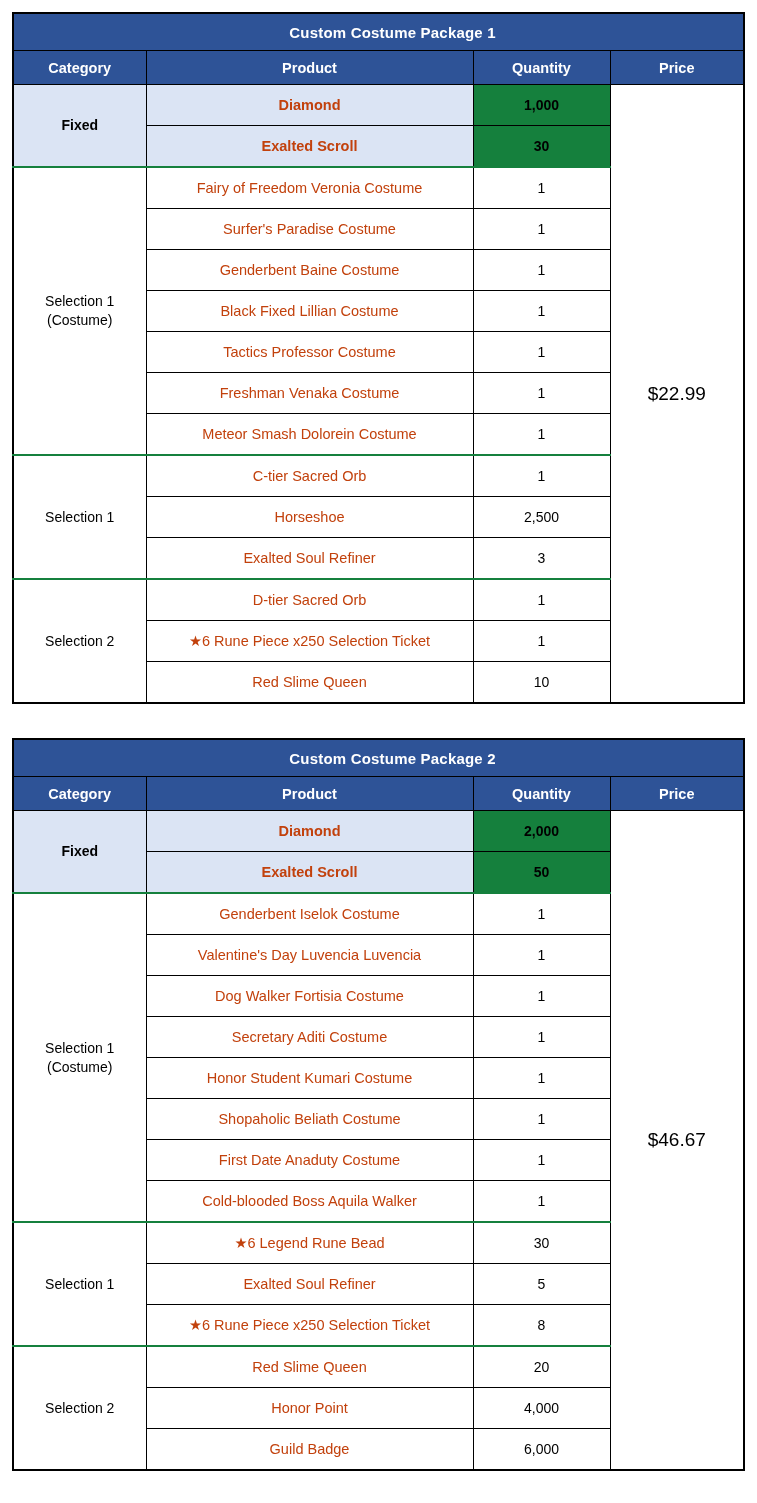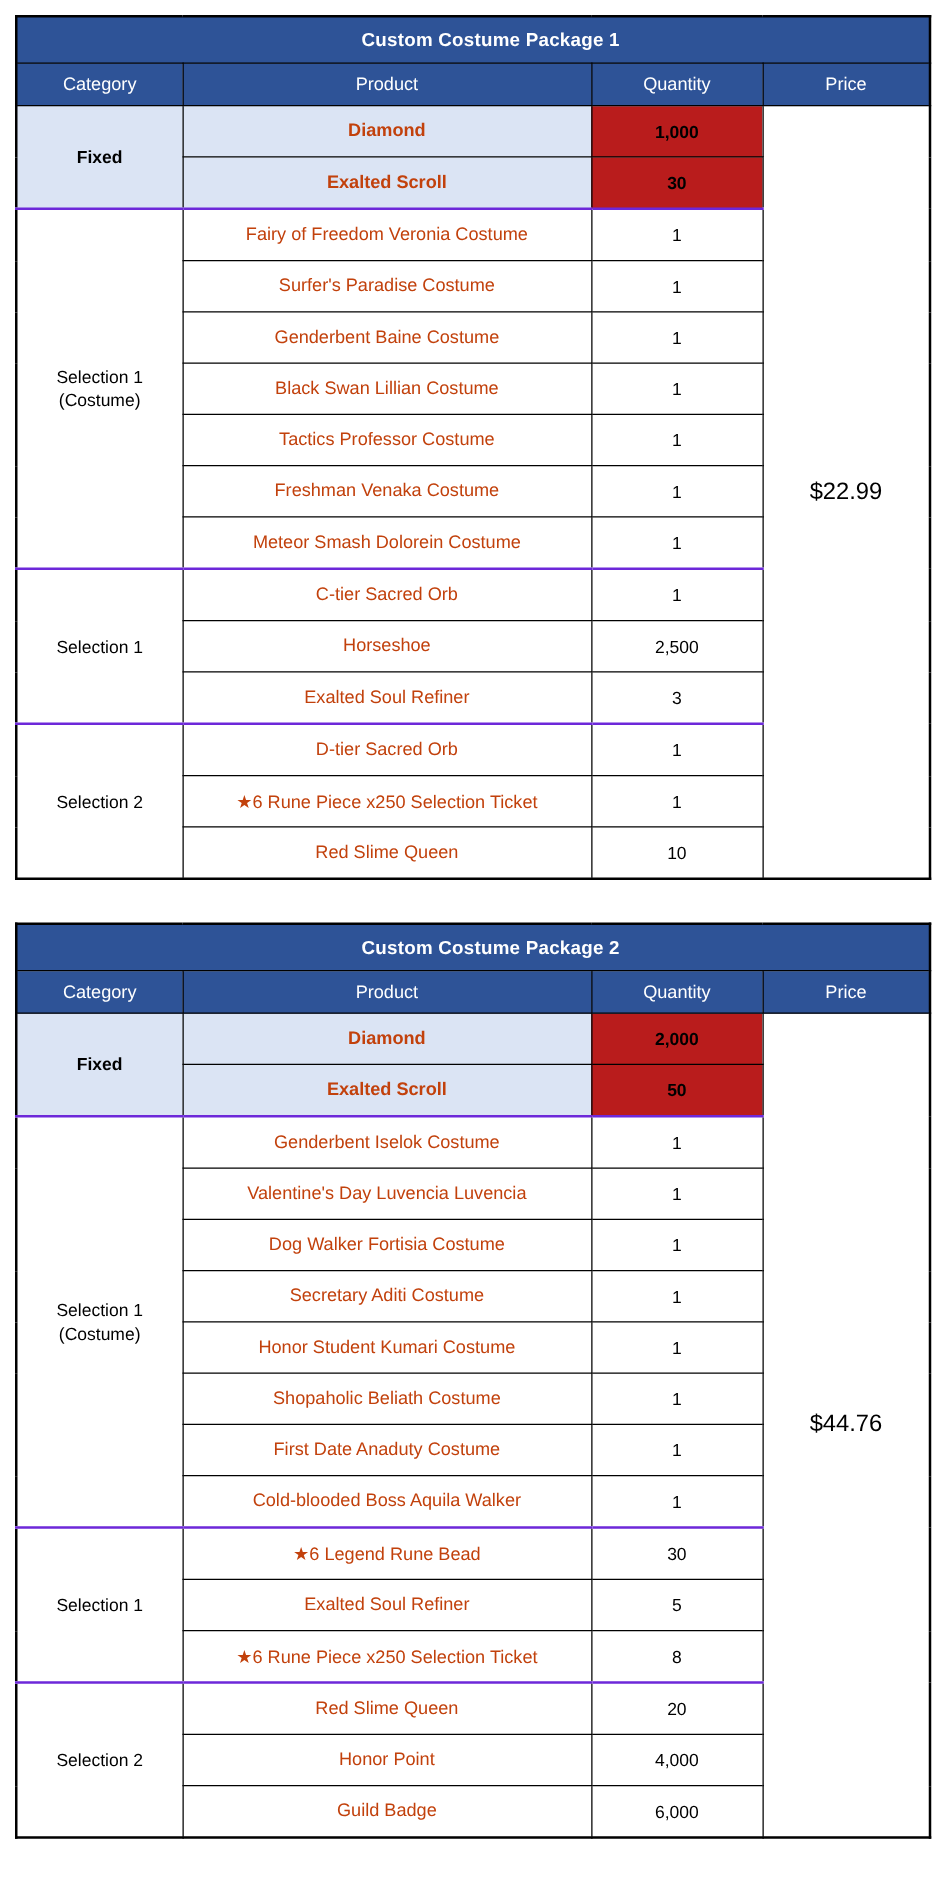--- a/index.html
+++ b/index.html
@@ -36,21 +36,21 @@
     font-weight: bold;
     text-align: center;
     height: 36px;
     letter-spacing: 0.2px;
     padding-left: 28px;
   }
   .head-row th {
     background: #2e5397;
     color: #ffffff;
     font-size: 14.5px;
-    font-weight: normal;
+    font-weight: bold;
     text-align: center;
     height: 33px;
   }
   .cat-cell {
     text-align: center;
     vertical-align: middle;
     font-size: 14px;
     color: #000000;
     line-height: 1.35;
     padding: 4px 2px;
@@ -72,33 +72,33 @@
     font-weight: bold;
   }
   .qty-cell {
     text-align: center;
     vertical-align: middle;
     font-size: 14px;
     color: #000000;
     height: 40px;
   }
   .qty-cell.fixed {
-    background: #b91c1c;
+    background: #15803d;
     font-weight: bold;
     margin-left: 48px;
   }
   .price-cell {
     text-align: center;
     vertical-align: middle;
     font-size: 19px;
     color: #000000;
     background: #ffffff;
   }
   .thick-top td {
-    border-top: 2px solid #6d28d9;
+    border-top: 2px solid #15803d;
   }
   col.c-cat { width: 133px; }
   col.c-prod { width: 327px; }
   col.c-qty { width: 137px; }
   col.c-price { width: 134px; }
 </style>
 </head>
 <body>
 
 <div class="page" id="page-root">
@@ -139,21 +139,21 @@
         </tr>
         <tr>
           <td class="prod-cell">Surfer's Paradise Costume</td>
           <td class="qty-cell">1</td>
         </tr>
         <tr>
           <td class="prod-cell">Genderbent Baine Costume</td>
           <td class="qty-cell">1</td>
         </tr>
         <tr>
-          <td class="prod-cell">Black Swan Lillian Costume</td>
+          <td class="prod-cell">Black Fixed Lillian Costume</td>
           <td class="qty-cell">1</td>
         </tr>
         <tr>
           <td class="prod-cell">Tactics Professor Costume</td>
           <td class="qty-cell">1</td>
         </tr>
         <tr>
           <td class="prod-cell">Freshman Venaka Costume</td>
           <td class="qty-cell">1</td>
         </tr>
@@ -205,21 +205,21 @@
           <th>Product</th>
           <th>Quantity</th>
           <th>Price</th>
         </tr>
       </thead>
       <tbody>
         <tr>
           <td class="cat-cell fixed" rowspan="2" style="white-space: pre-line;">Fixed</td>
           <td class="prod-cell fixed">Diamond</td>
           <td class="qty-cell fixed">2,000</td>
-          <td class="price-cell" rowspan="16">$44.76</td>
+          <td class="price-cell" rowspan="16">$46.67</td>
         </tr>
         <tr>
           <td class="prod-cell fixed">Exalted Scroll</td>
           <td class="qty-cell fixed">50</td>
         </tr>
         <tr class="thick-top">
           <td class="cat-cell" rowspan="8" style="white-space: pre-line;">Selection 1
 (Costume)</td>
           <td class="prod-cell">Genderbent Iselok Costume</td>
           <td class="qty-cell">1</td>

